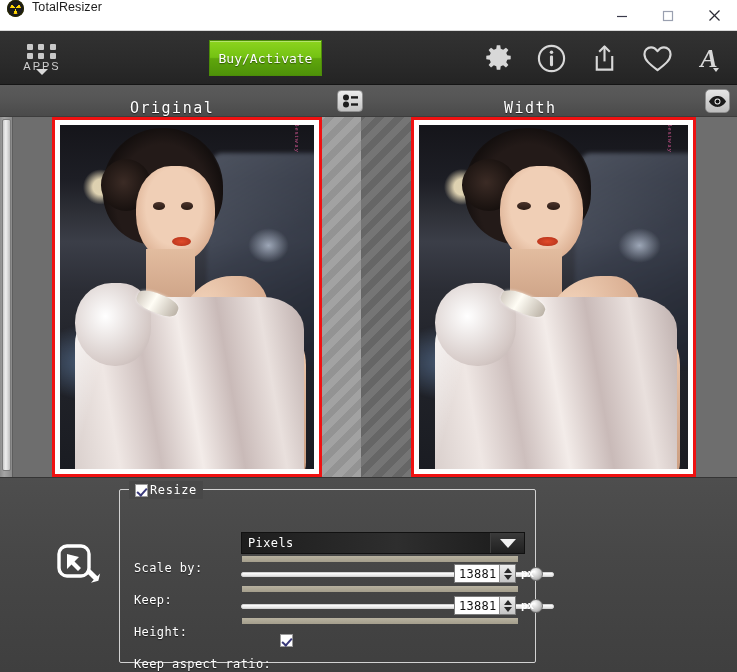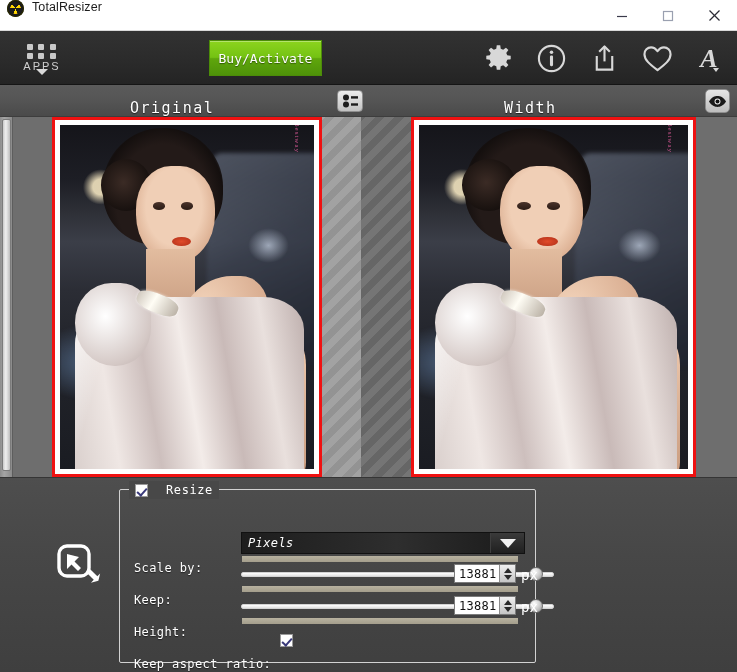--- a/index.html
+++ b/index.html
@@ -219,21 +219,21 @@
     background: linear-gradient(#4e4e4e 0%, #474747 40%, #3f3f3f 100%);
     border-top: 1px solid #353535;
   }
   #resize-group {
     position: absolute; left: 119px; top: 11px; width: 417px; height: 174px;
     border: 1px solid #d2d2d2; border-radius: 2px;
   }
   #group-legend {
     position: absolute; left: 9px; top: -9px; height: 18px;
     background: #484848; padding: 0 6px;
-    display: flex; align-items: center; gap: 18px;
+    display: flex; align-items: center; gap: 2px;
   }
   .cb {
     width: 13px; height: 13px; background: #ffffff;
     border: 1px solid #9a9a9a; position: relative; flex: none;
   }
   .cb.checked::after {
     content: ""; position: absolute; left: 3px; top: 1px;
     width: 4px; height: 8px; border: solid #3a3a7a;
     border-width: 0 2px 2px 0; transform: rotate(42deg);
   }
@@ -246,21 +246,21 @@
     margin-top: 48px;
   }
   #row-scale  { top: 44px; }
   #row-width  { top: 76px; }
   #row-height { top: 108px; }
   #row-keep   { top: 140px; justify-content: center; }
 
   #combo {
     position: absolute; left: 121px; top: 42px; width: 284px; height: 22px;
     background: linear-gradient(90deg, #1d1d1d 0%, #2e2e2e 55%, #1a1a1a 100%);
-    border: 1px solid #111; display: flex; align-items: center; font-style: italic;
+    border: 1px solid #111; display: flex; align-items: center;
   }
   #combo-value { color: #ffffff; font-size: 12px; padding-left: 6px; letter-spacing: .4px; }
   #combo-arrow {
     margin-left: auto; width: 34px; height: 20px;
     background: linear-gradient(#3a3a3a,#202020);
     border-left: 1px solid #3e3e3e;
     display: flex; align-items: center; justify-content: center;
   }
   #combo-arrow i {
     width: 0; height: 0;
@@ -295,21 +295,21 @@
   }
   .spin .arrows {
     margin-left: auto; width: 16px; height: 17px;
     background: linear-gradient(#efefef,#c6c6c6);
     border-left: 1px solid #8c8c8c;
     display: flex; flex-direction: column; align-items: center; justify-content: center; gap: 2px;
   }
   .spin .arrows i { width: 0; height: 0; border-left: 4px solid transparent; border-right: 4px solid transparent; }
   .spin .arrows i.up { border-bottom: 5px solid #2a2a2a; }
   .spin .arrows i.dn { border-top: 5px solid #2a2a2a; }
-  .pxlab { position: absolute; font-size: 14px; color: #ffffff; }
+  .pxlab { position: absolute; font-size: 11px; color: #ffffff; font-weight: bold; }
 
   #scale-icon {
     position: absolute; left: 57px; top: 543px; width: 44px; height: 44px;
   }
 </style>
 </head>
 <body>
 
 <div id="app">
 

